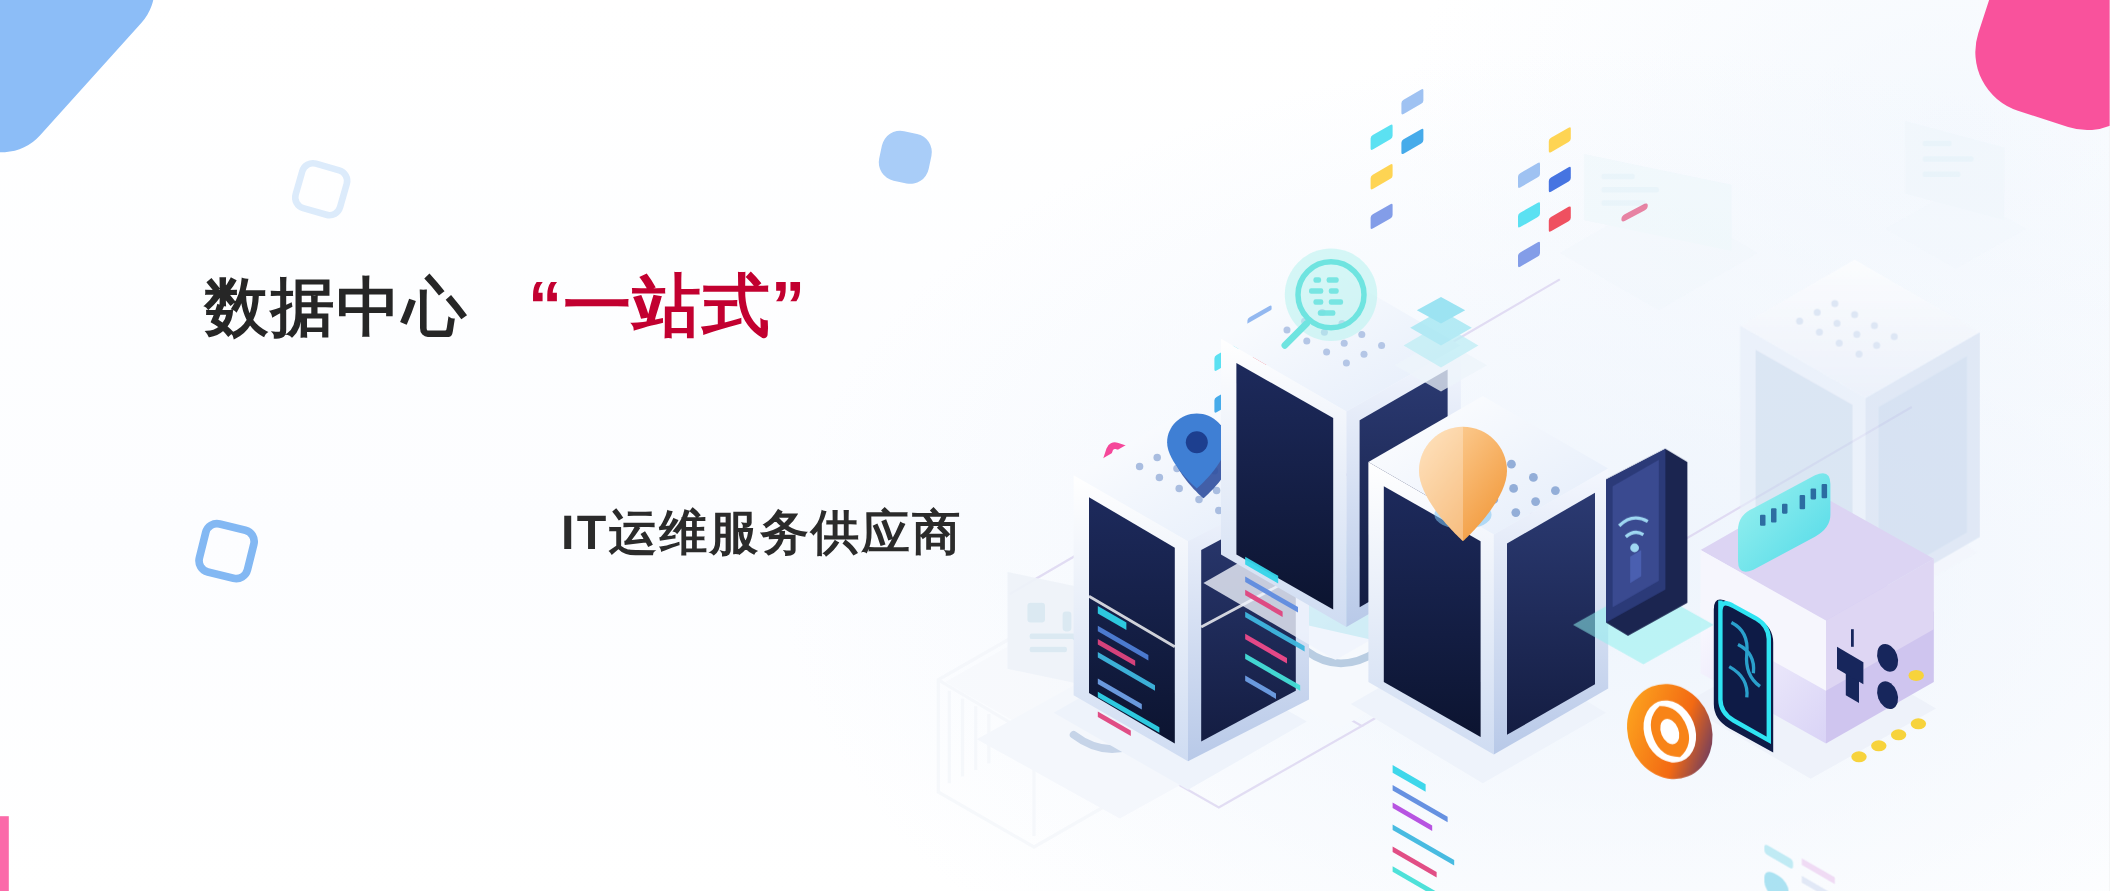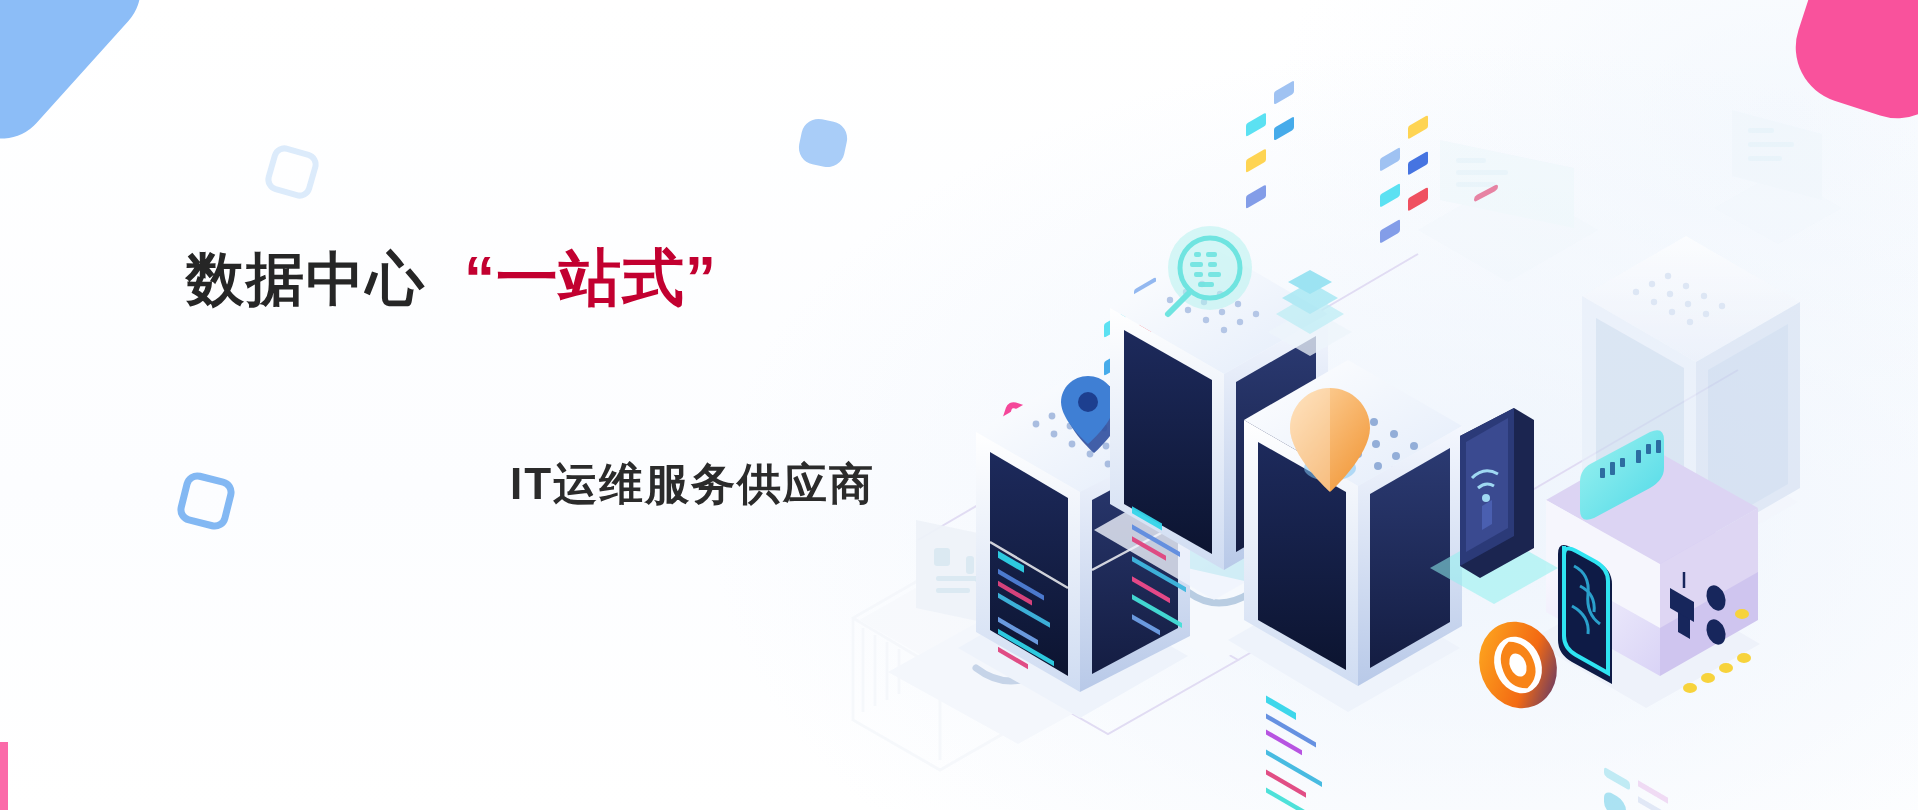--- a/index.html
+++ b/index.html
@@ -45,21 +45,21 @@
 
   
   .headline{position:absolute;left:186px;top:236px;z-index:6;}
   .hl-row{display:flex;align-items:baseline;white-space:nowrap;}
   .hl-dark{
     font-size:58px;font-weight:700;color:#262626;letter-spacing:2px;
     font-family:"Liberation Sans","DejaVu Sans",sans-serif;
   }
   .hl-red{
     font-size:62px;font-weight:700;color:#c20030;letter-spacing:1px;
-    margin-left:38px;
+    margin-left:54px;
     font-family:"Liberation Sans","DejaVu Sans",sans-serif;
   }
   .subline{
     position:absolute;left:510px;top:455px;z-index:6;
     font-size:44px;font-weight:700;color:#2b2b2b;letter-spacing:2px;
     white-space:nowrap;
     font-family:"Liberation Sans","DejaVu Sans",sans-serif;
   }
 
   

